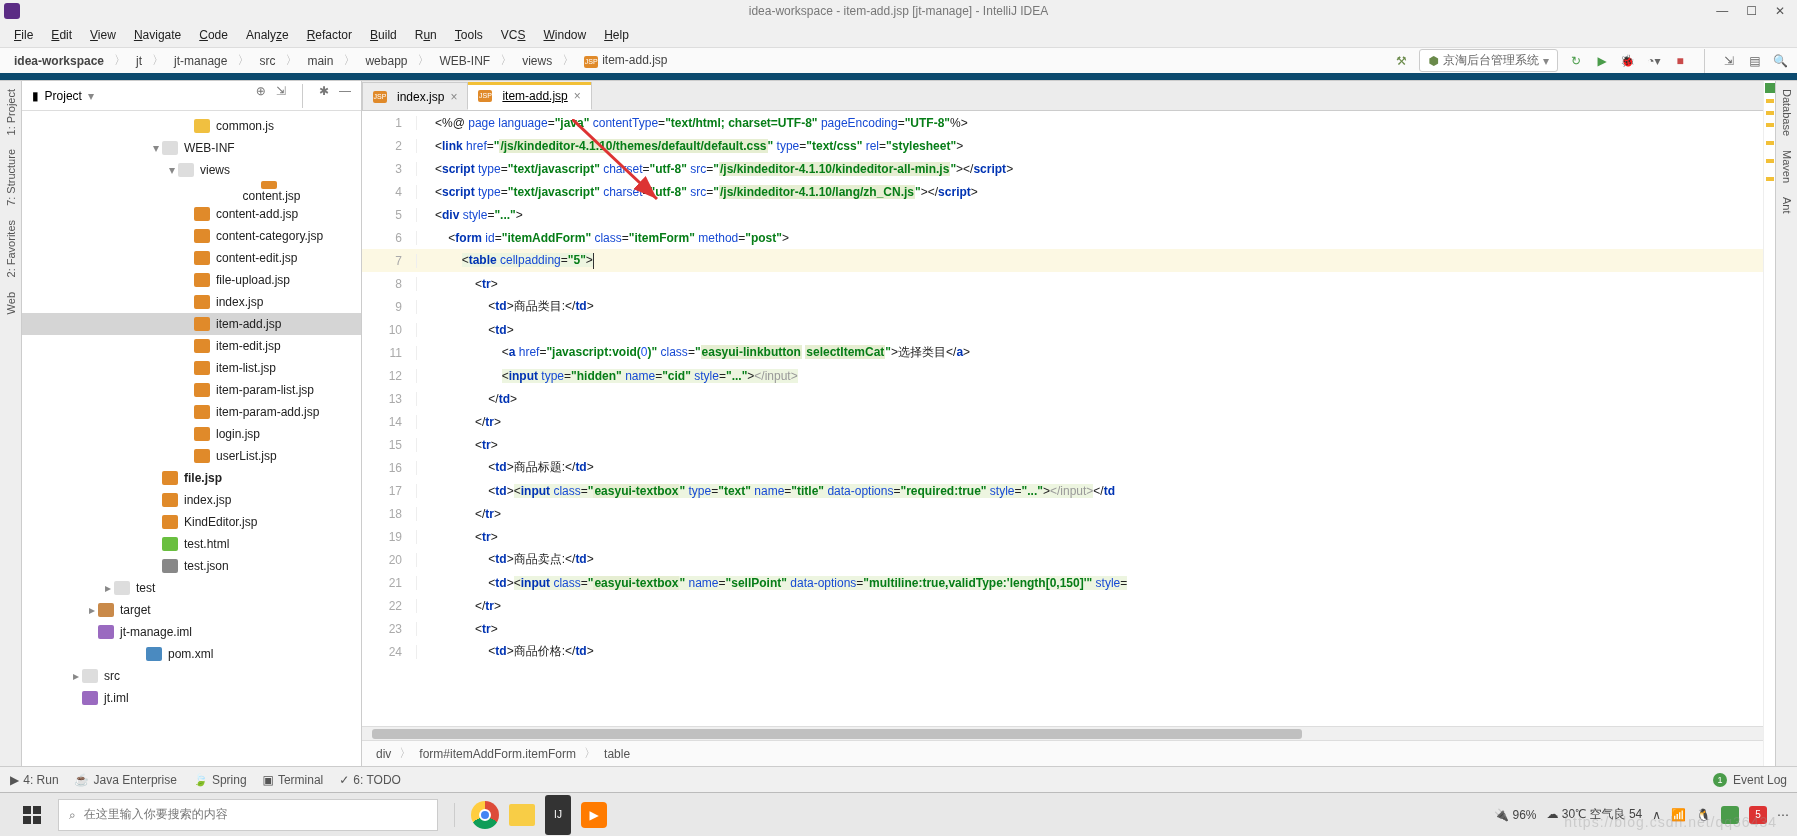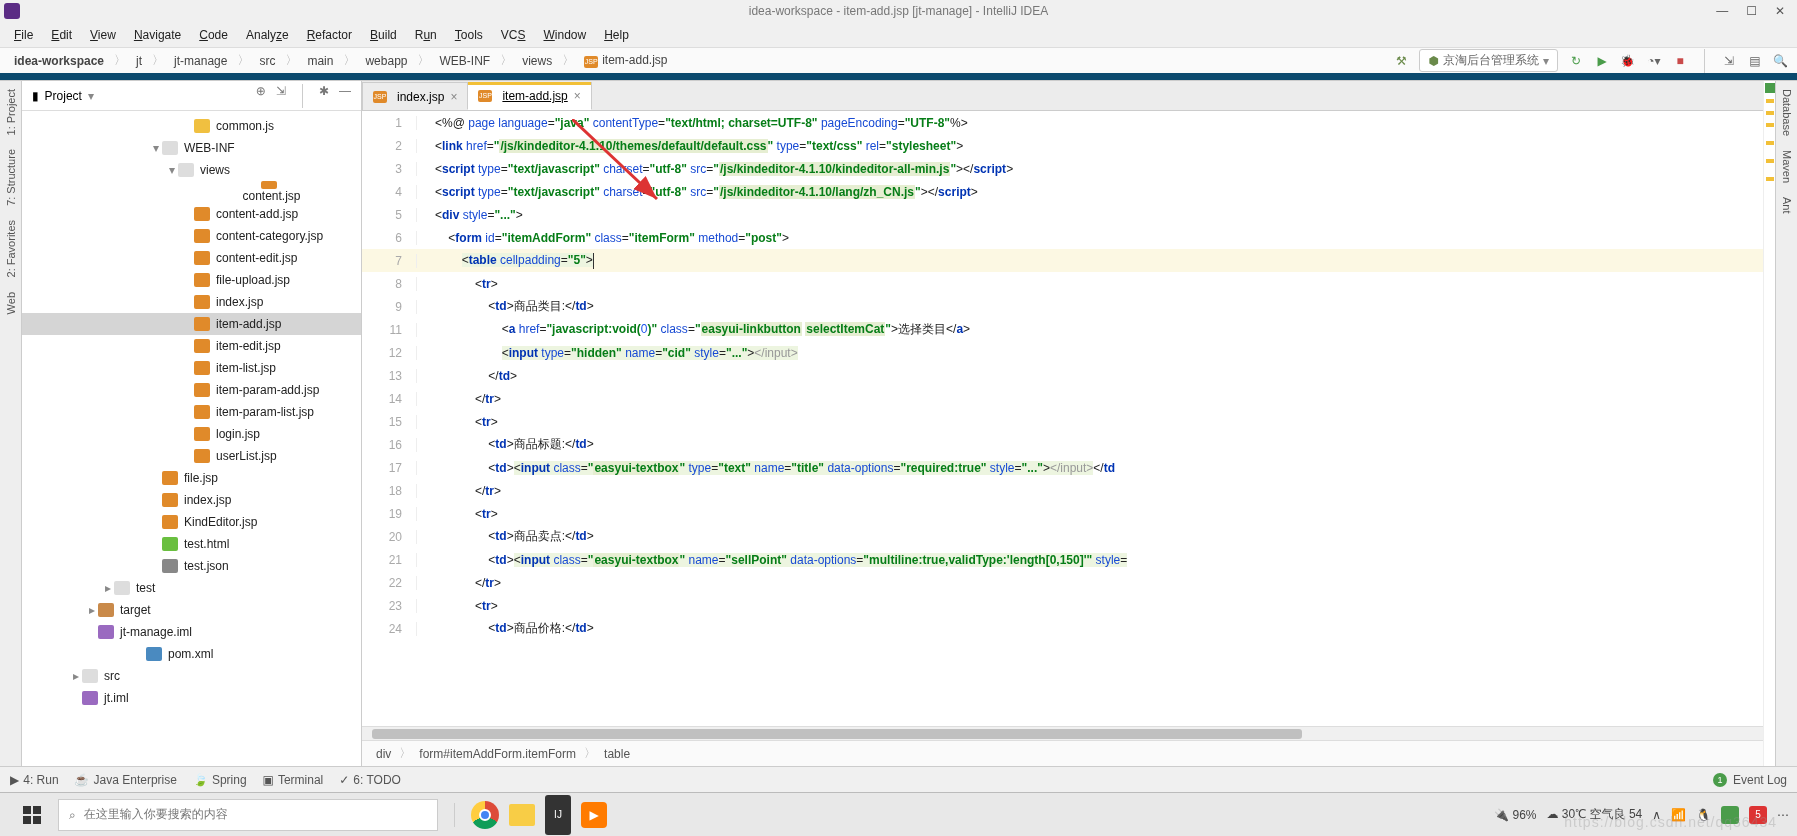--- a/index.html
+++ b/index.html
@@ -234,38 +234,38 @@
           <span>item-edit.jsp</span>
         </div>
         <div class="row" style="padding-left: 160px;">
           <span class="caret"></span>
           <span class="fic jsp"></span>
           <span>item-list.jsp</span>
         </div>
         <div class="row" style="padding-left: 160px;">
           <span class="caret"></span>
           <span class="fic jsp"></span>
+          <span>item-param-list.jsp</span>
+        </div>
+        <div class="row" style="padding-left: 160px;">
+          <span class="caret"></span>
+          <span class="fic jsp"></span>
           <span>item-param-add.jsp</span>
         </div>
         <div class="row" style="padding-left: 160px;">
           <span class="caret"></span>
           <span class="fic jsp"></span>
-          <span>item-param-list.jsp</span>
-        </div>
-        <div class="row" style="padding-left: 160px;">
-          <span class="caret"></span>
-          <span class="fic jsp"></span>
           <span>login.jsp</span>
         </div>
         <div class="row" style="padding-left: 160px;">
           <span class="caret"></span>
           <span class="fic jsp"></span>
           <span>userList.jsp</span>
         </div>
-        <div class="row" style="padding-left: 128px;">
+        <div class="row" style="padding-left: 128px; font-weight: bold;">
           <span class="caret"></span>
           <span class="fic jsp"></span>
           <span>file.jsp</span>
         </div>
         <div class="row" style="padding-left: 128px;">
           <span class="caret"></span>
           <span class="fic jsp"></span>
           <span>index.jsp</span>
         </div>
         <div class="row" style="padding-left: 128px;">
@@ -377,20 +377,25 @@
           <div class="gutter">8</div>
           <div class="fold"></div>
           <div class="code">            <span class="txt">&lt;</span><span class="tag">tr</span><span class="txt">&gt;</span></div>
         </div>
         <div class="code-line">
           <div class="gutter">9</div>
           <div class="fold"></div>
           <div class="code">                <span class="txt">&lt;</span><span class="tag">td</span><span class="txt">&gt;商品类目:&lt;/</span><span class="tag">td</span><span class="txt">&gt;</span></div>
         </div>
         <div class="code-line">
+          <div class="gutter">10</div>
+          <div class="fold"></div>
+          <div class="code">                <span class="txt">&lt;</span><span class="tag">td</span><span class="txt">&gt;</span></div>
+        </div>
+        <div class="code-line">
           <div class="gutter">11</div>
           <div class="fold"></div>
           <div class="code">                    <span class="txt">&lt;</span><span class="tag">a </span><span class="attr">href</span><span class="txt">=</span><span class="str">"javascript:void(</span><span style="color:#1750eb">0</span><span class="str">)"</span> <span class="attr">class</span><span class="txt">=</span><span class="str">"</span><span class="cmtbg str">easyui-linkbutton</span><span class="str"> </span><span class="cmtbg str">selectItemCat</span><span class="str">"</span><span class="txt">&gt;选择类目&lt;/</span><span class="tag">a</span><span class="txt">&gt;</span></div>
         </div>
         <div class="code-line">
           <div class="gutter">12</div>
           <div class="fold"></div>
           <div class="code">                    <span class="inj"><span class="txt">&lt;</span><span class="tag">input </span><span class="attr">type</span><span class="txt">=</span><span class="str">"hidden"</span> <span class="attr">name</span><span class="txt">=</span><span class="str">"cid"</span> <span class="attr">style</span><span class="txt">=</span><span class="str">"..."</span><span class="txt">&gt;</span><span style="color:#999">&lt;/input&gt;</span></span></div>
         </div>
         <div class="code-line">

